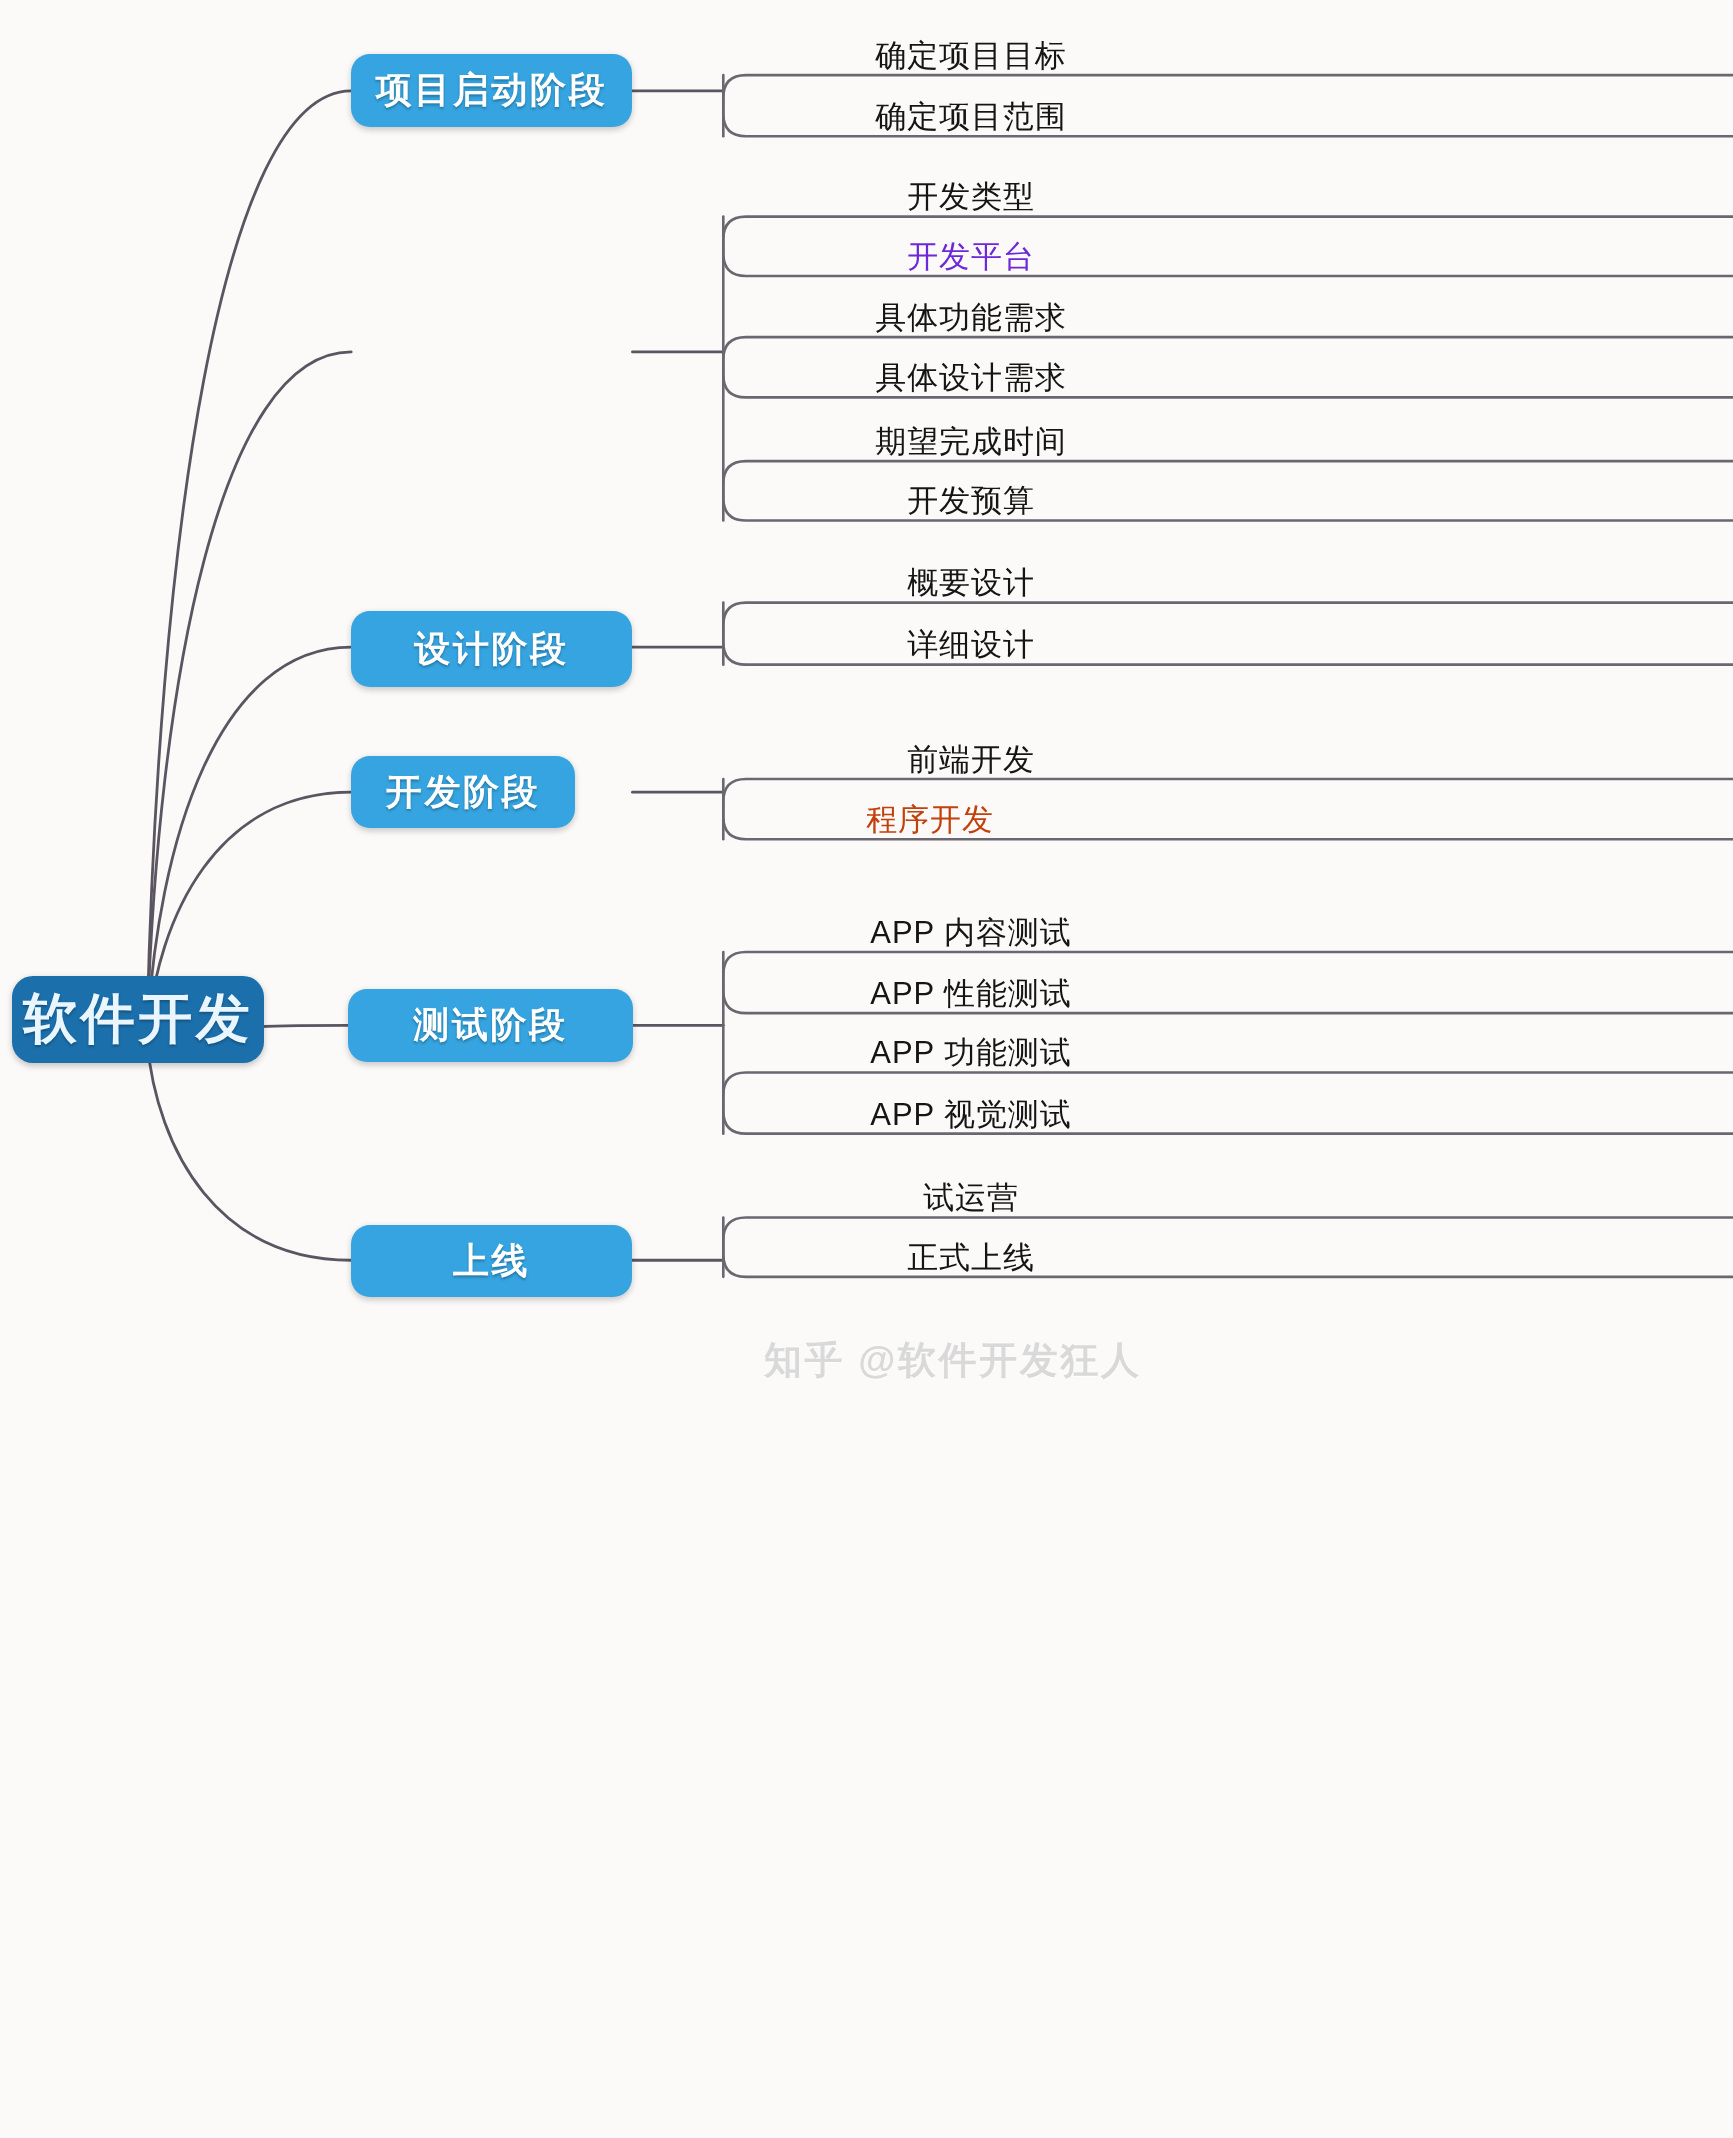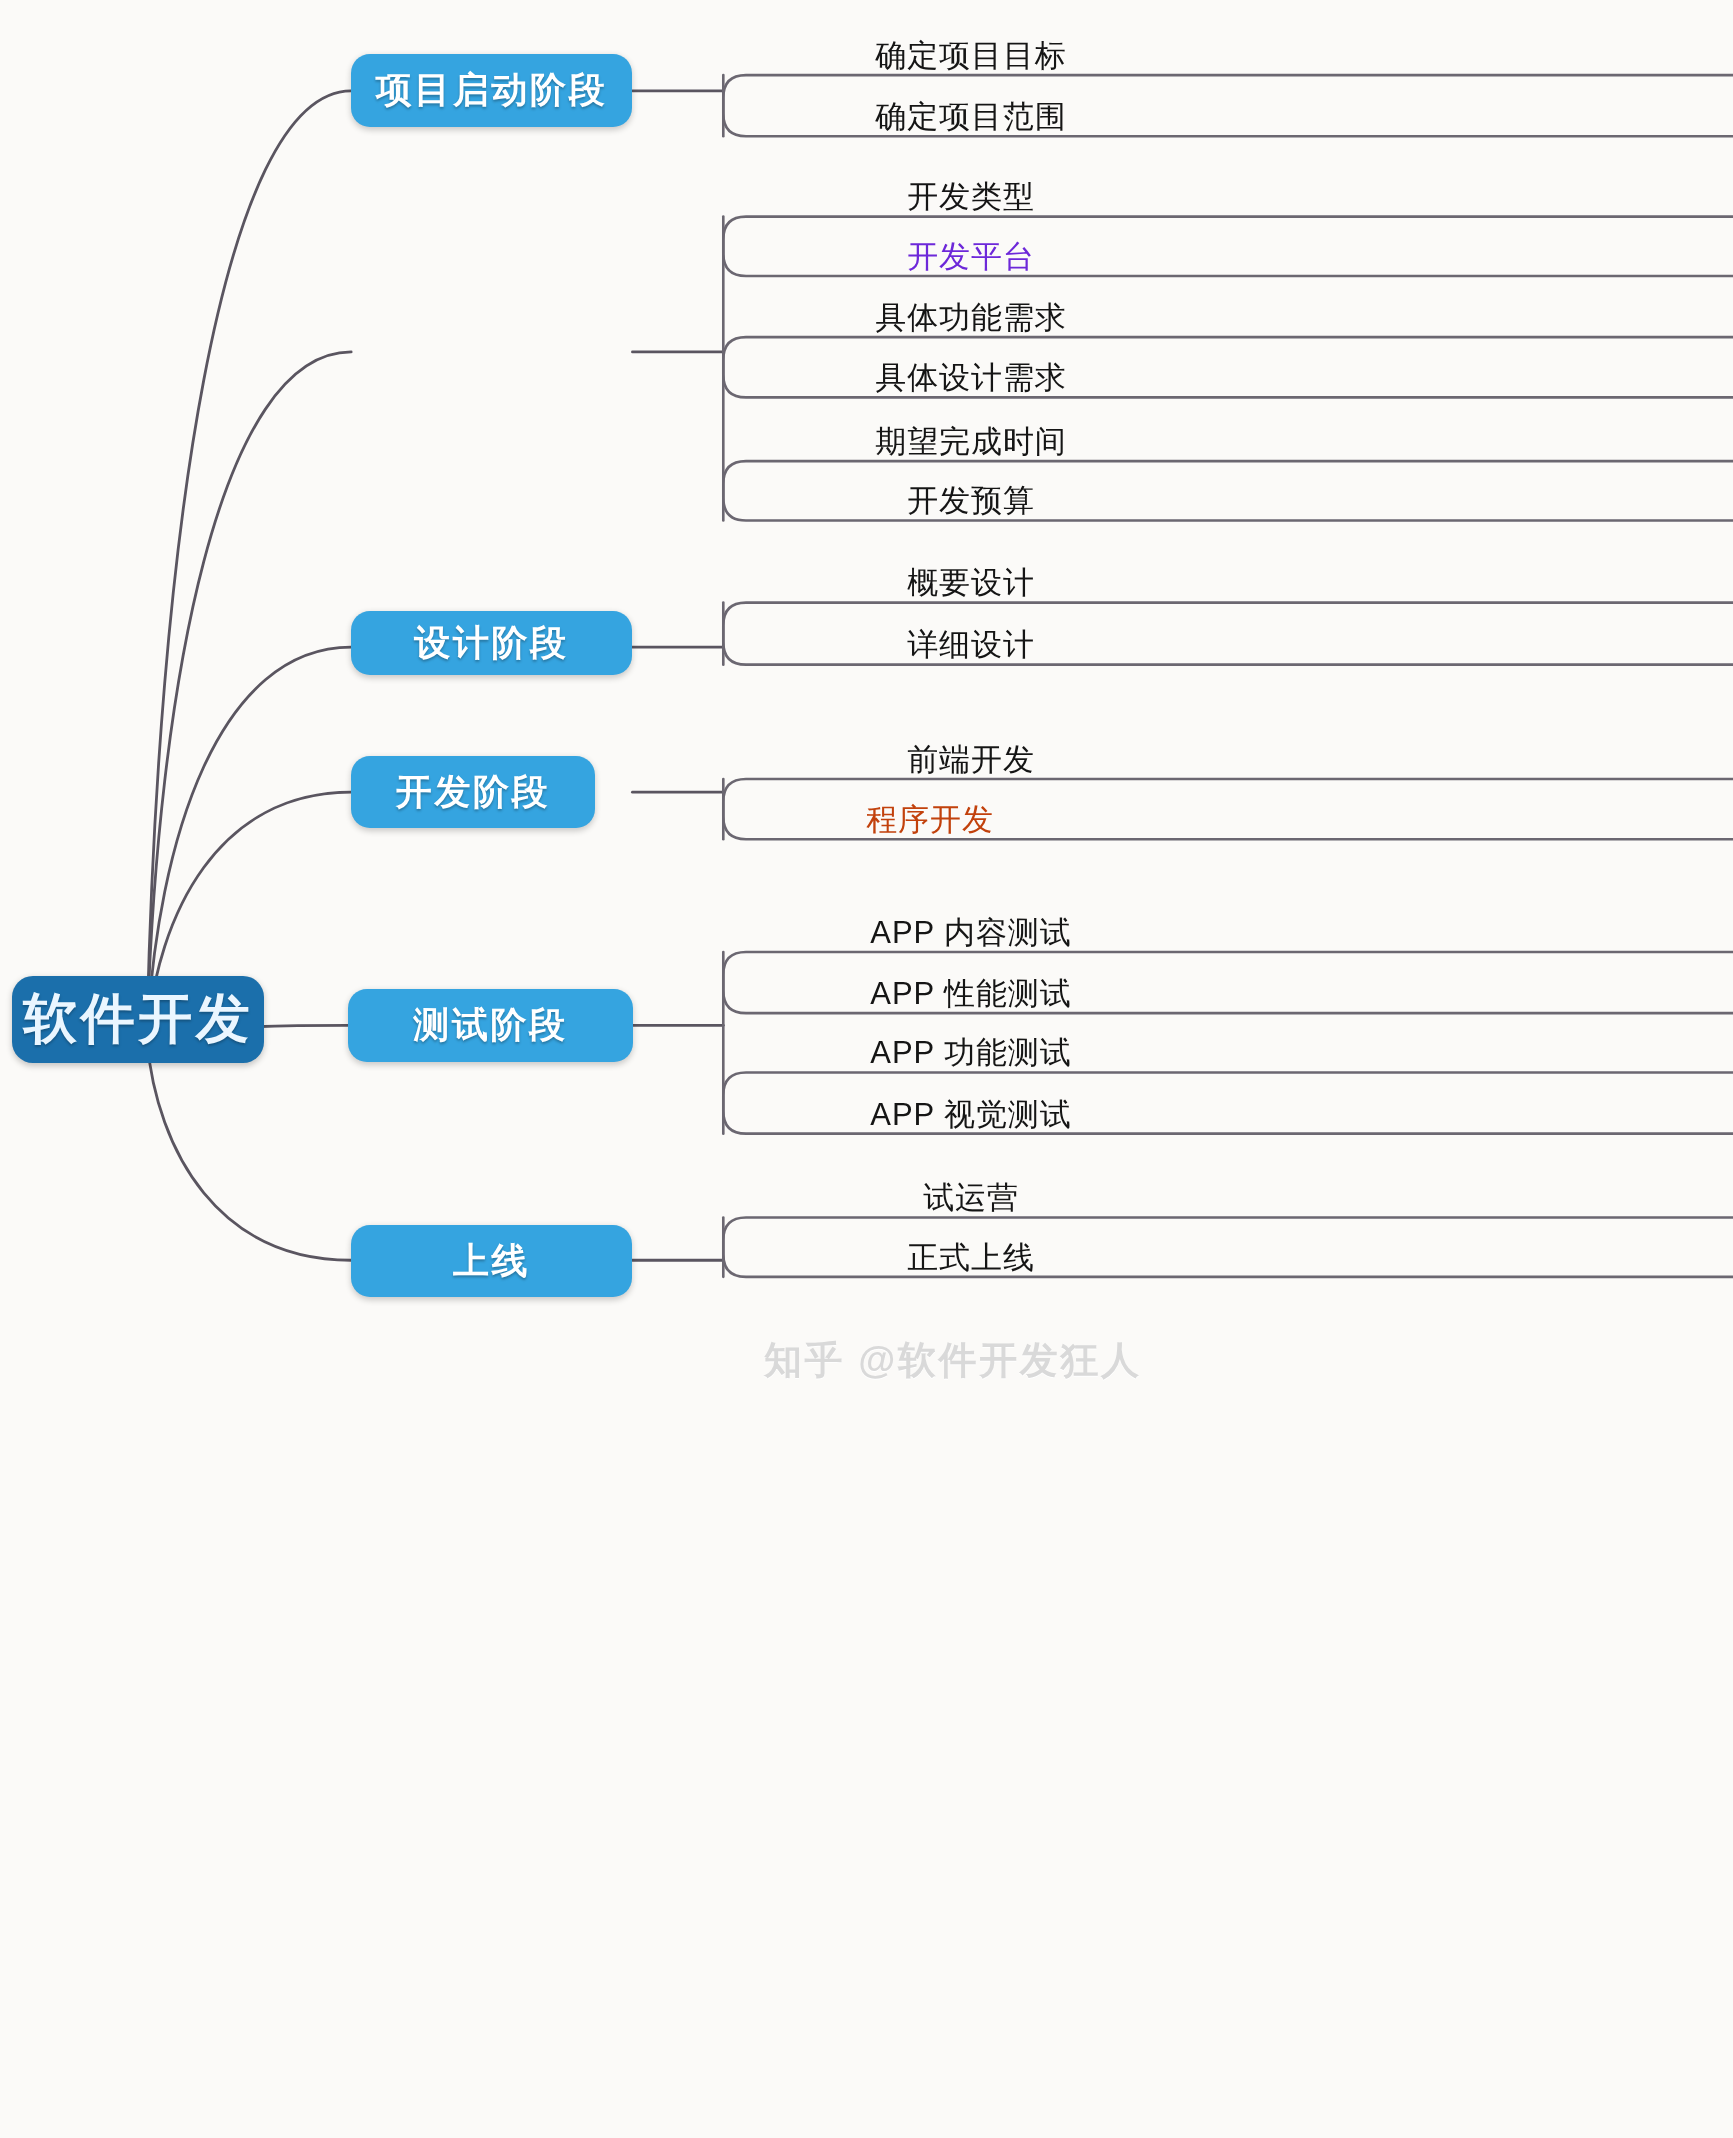--- a/index.html
+++ b/index.html
@@ -156,24 +156,24 @@
       <path d="M 828 1394 L 828 1462" fill="none" stroke="#6b6771" stroke-width="3" stroke-linecap="round"></path>
     </svg>
 
   <div class="root-node" style="left: 12.2px; top: 976px; width: 252px; height: 87px; background: rgb(27, 111, 171); border-radius: 21px;">
     <span>软件开发</span>
   </div>
 
   <div class="branch-node" style="left: 351px; top: 54px; width: 281px; height: 73px; background: rgb(53, 164, 224);">
     <span>项目启动阶段</span>
   </div>
-  <div class="branch-node" style="left: 351px; top: 611px; width: 281px; height: 64px; background: rgb(53, 164, 224);">
+  <div class="branch-node" style="left: 351px; top: 611px; width: 281px; height: 76px; background: rgb(53, 164, 224);">
     <span>设计阶段</span>
   </div>
-  <div class="branch-node" style="left: 351px; top: 756px; width: 244px; height: 72px; background: rgb(53, 164, 224);">
+  <div class="branch-node" style="left: 351px; top: 756px; width: 224px; height: 72px; background: rgb(53, 164, 224);">
     <span>开发阶段</span>
   </div>
   <div class="branch-node" style="left: 348px; top: 989px; width: 285px; height: 73px; background: rgb(53, 164, 224);">
     <span>测试阶段</span>
   </div>
   <div class="branch-node" style="left: 351px; top: 1225px; width: 281px; height: 72px; background: rgb(53, 164, 224);">
     <span>上线</span>
   </div>
 
   <div class="leaf-node" style="left: 971px; top: 35px; color: rgb(21, 21, 21);">确定项目目标</div>

